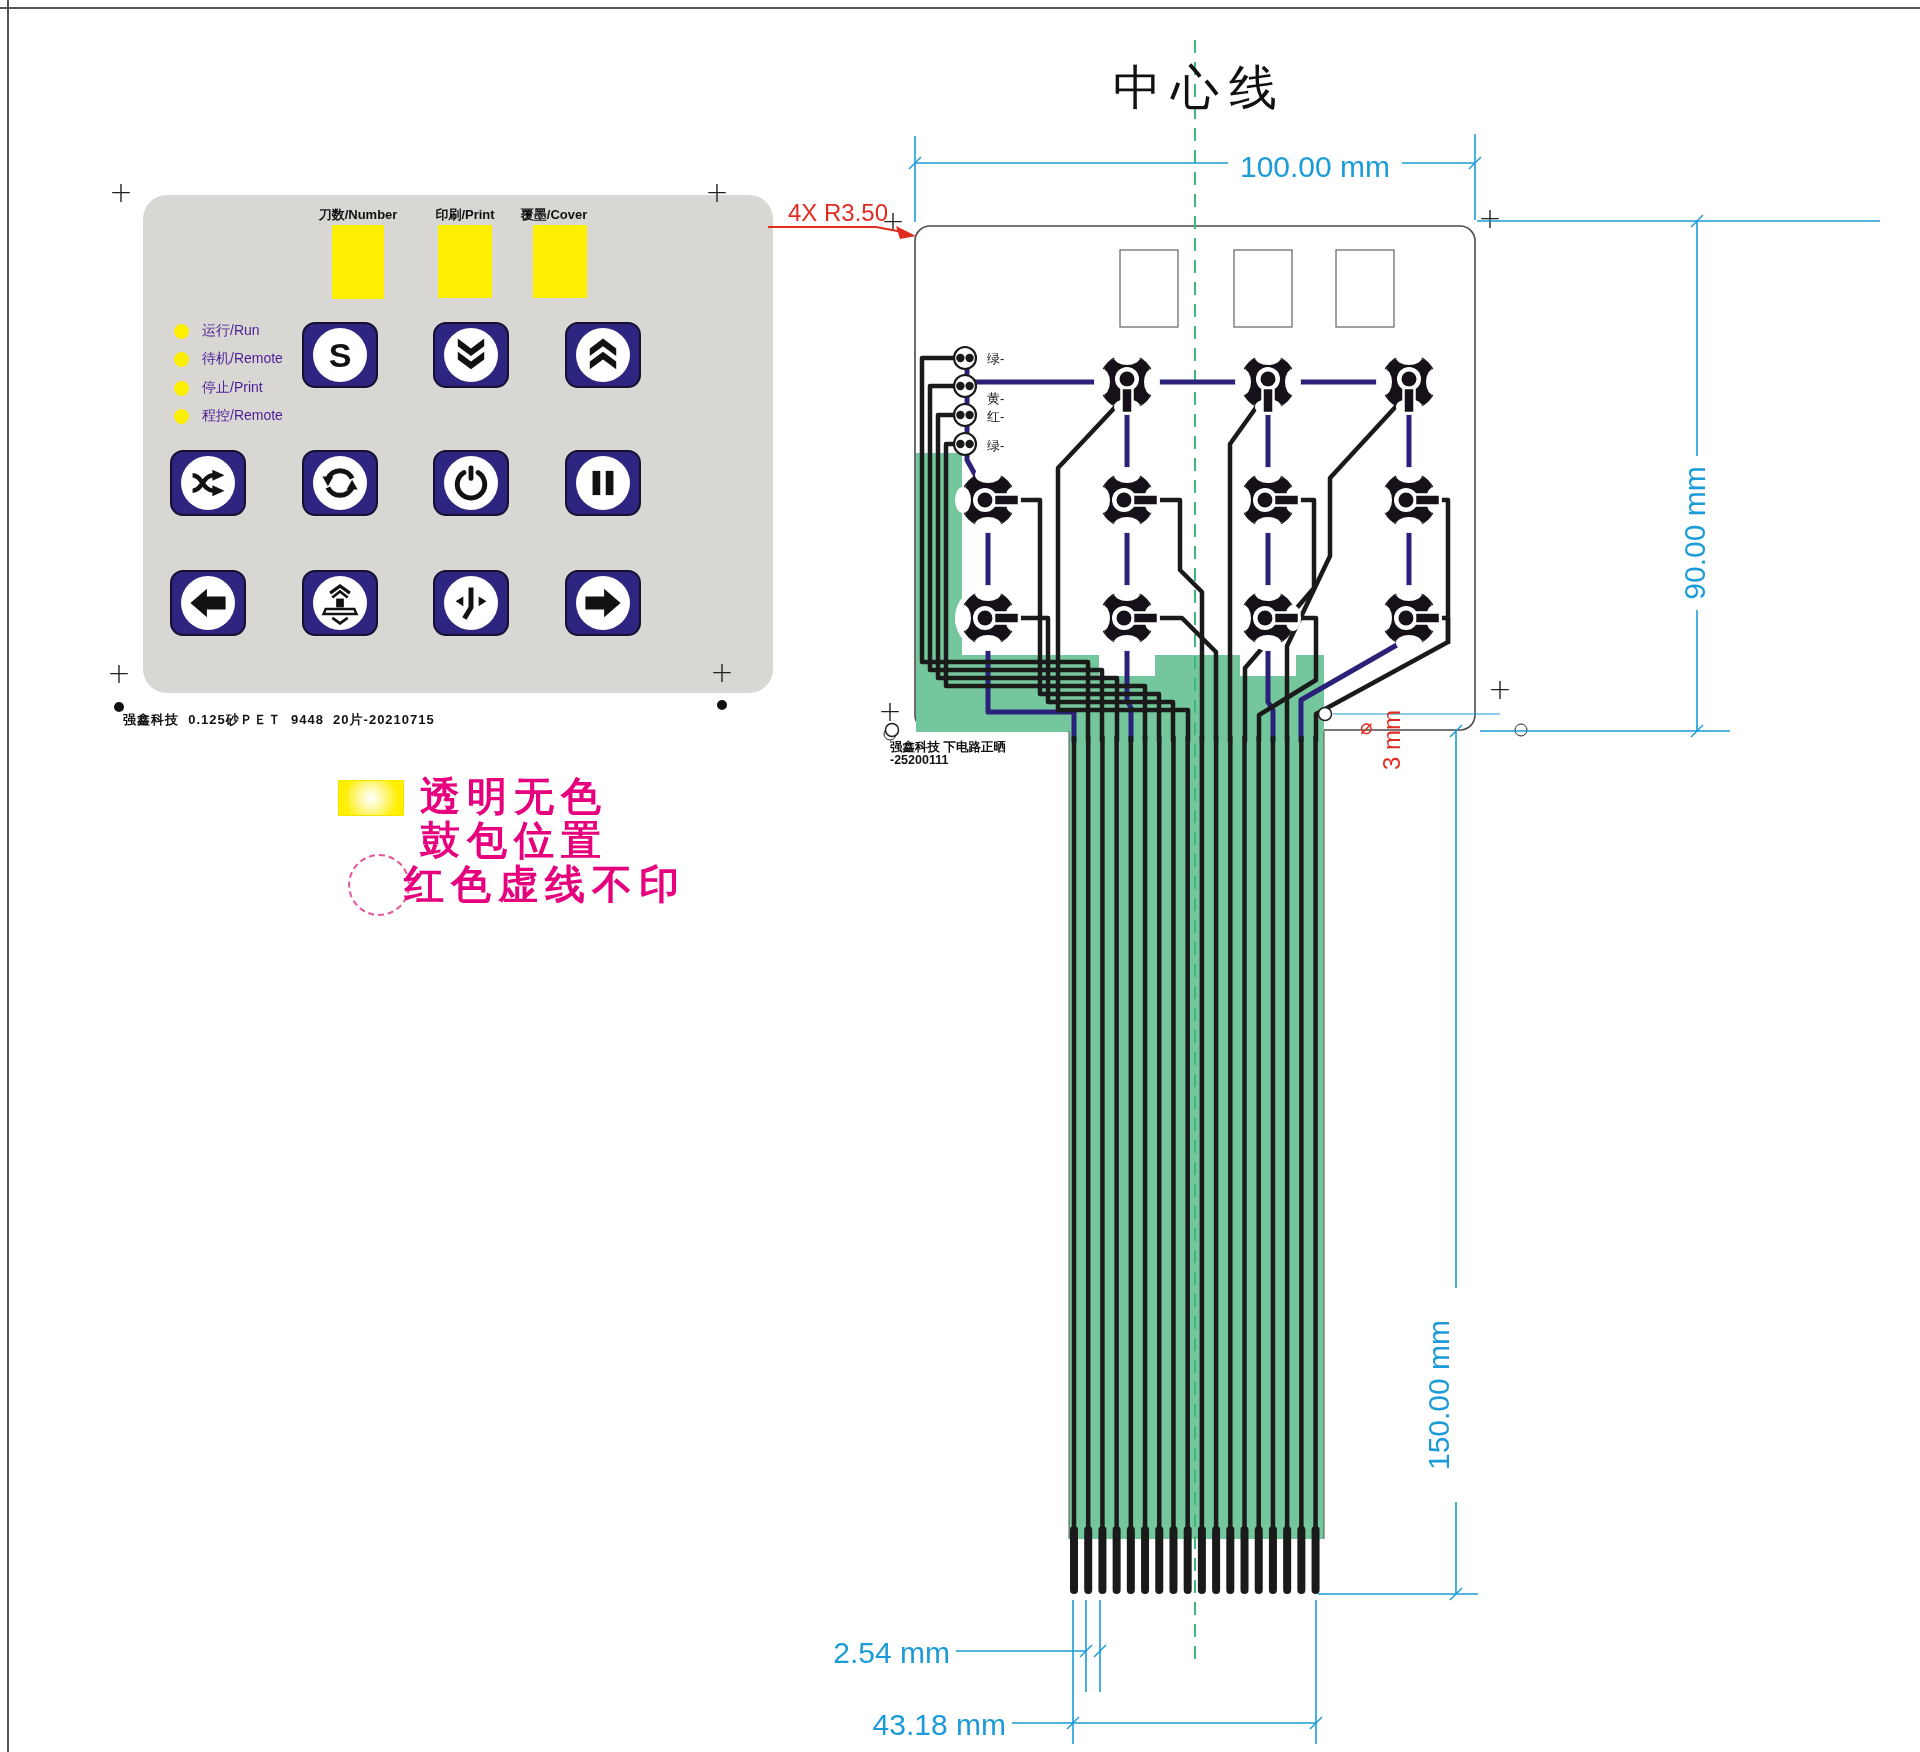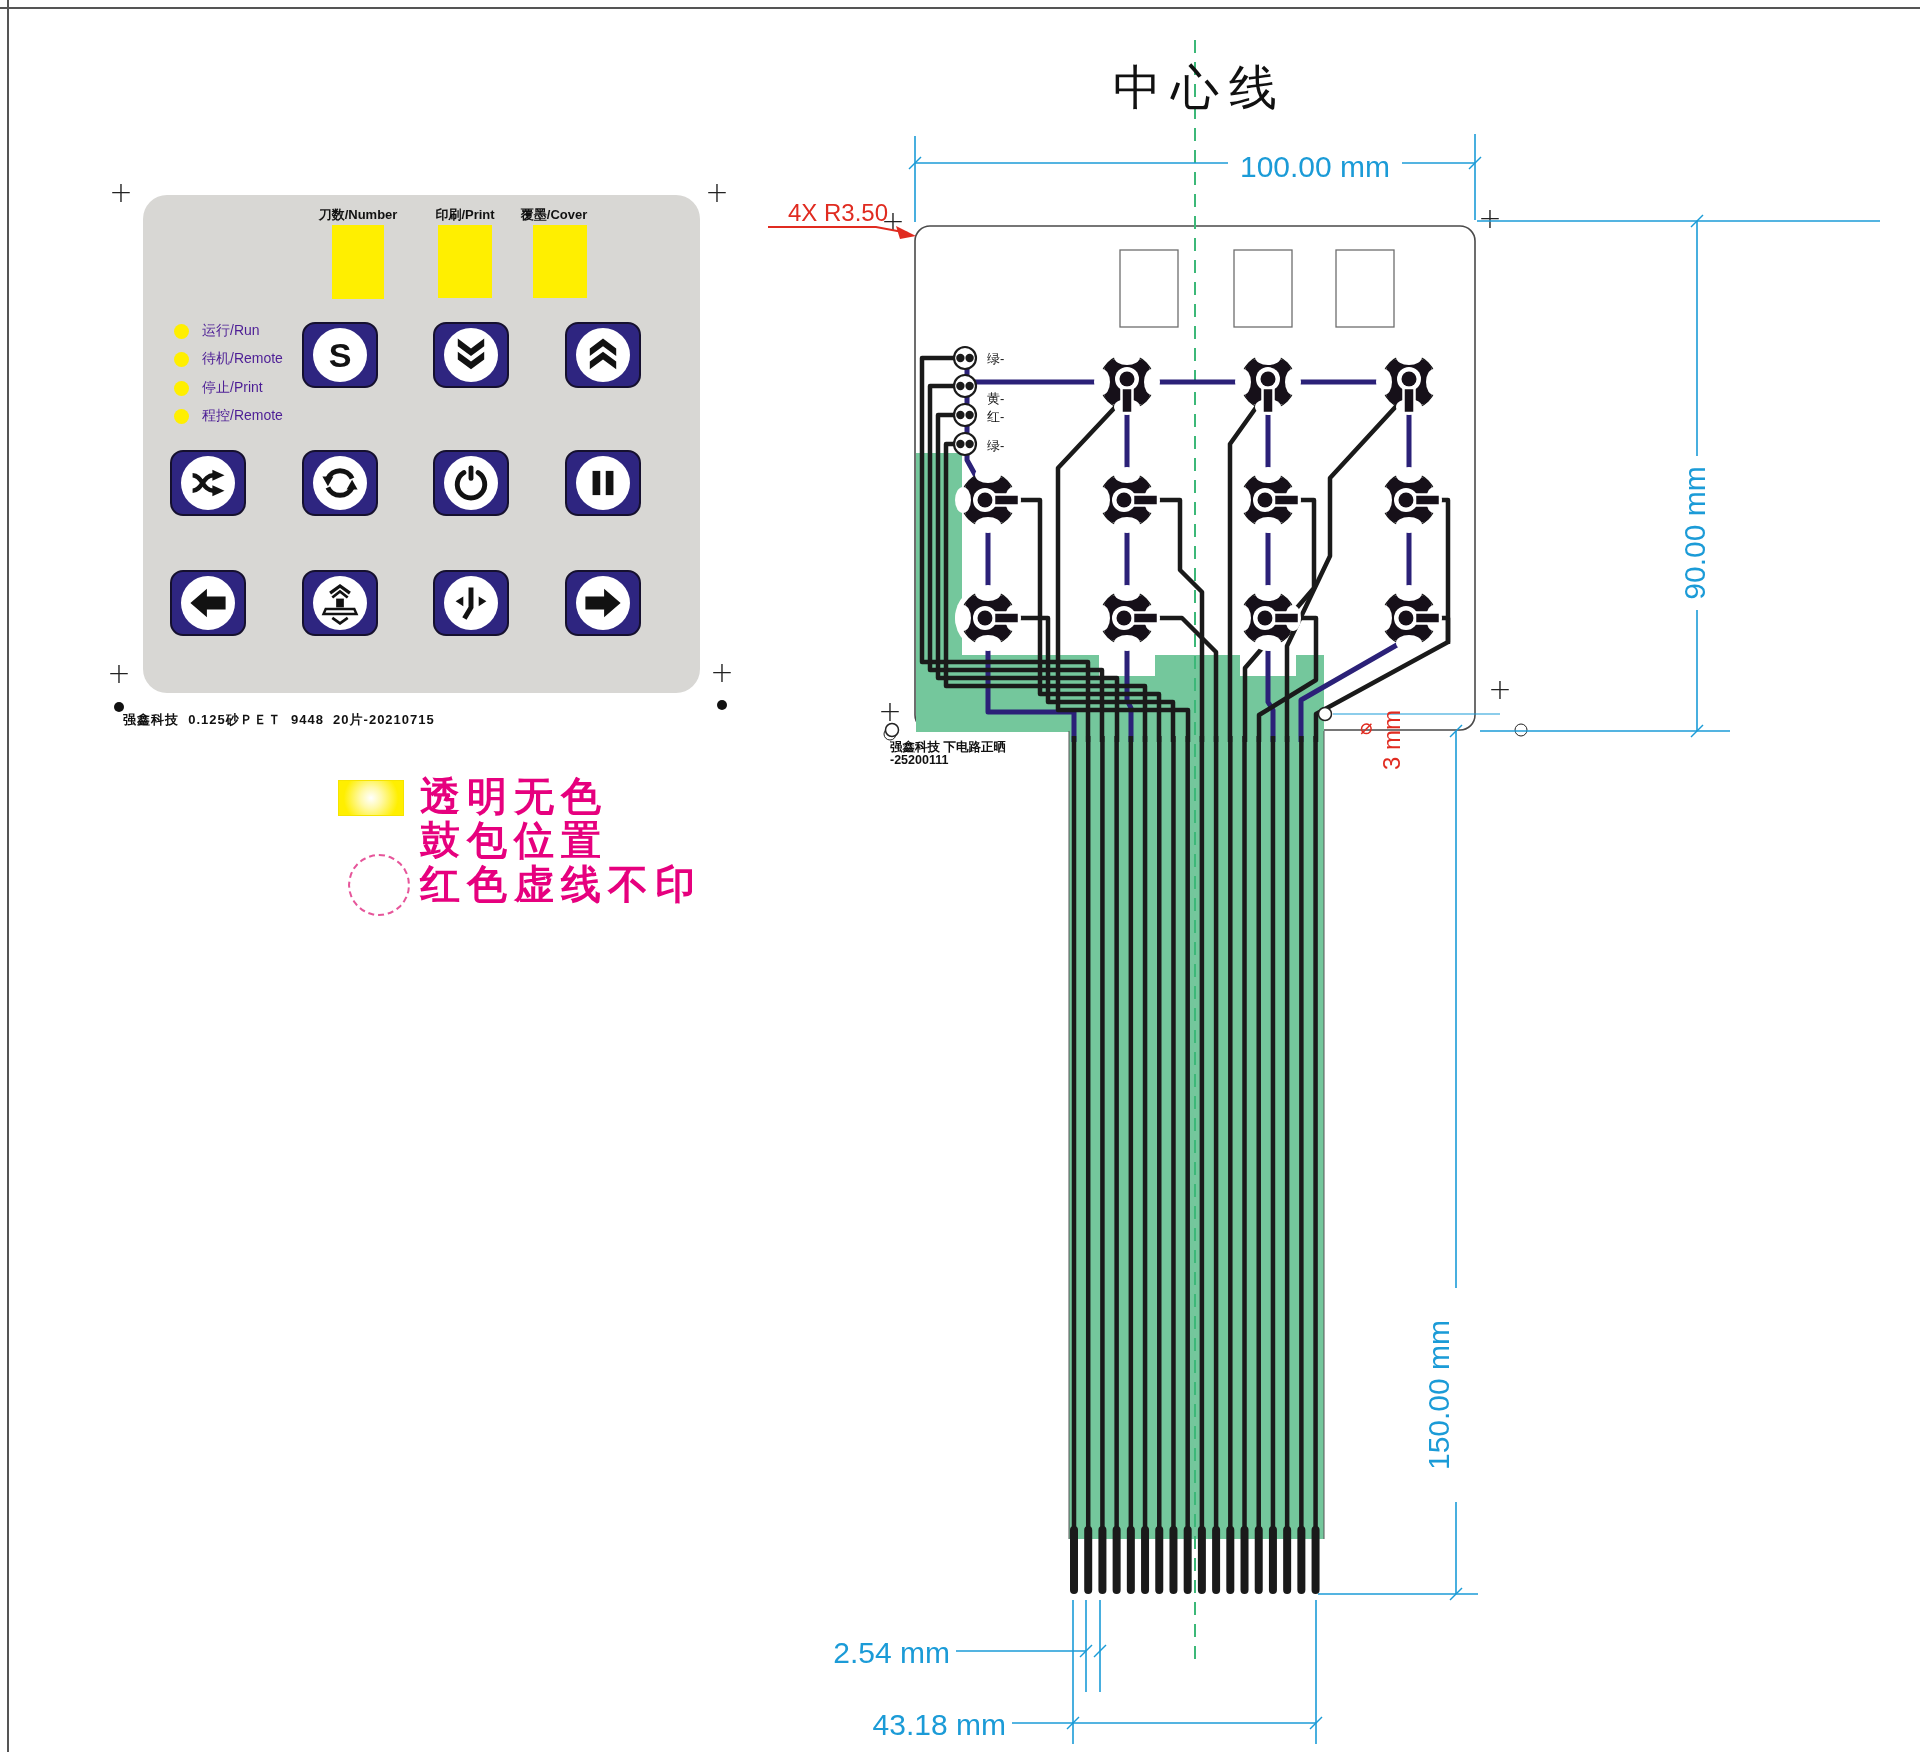--- a/index.html
+++ b/index.html
@@ -1,21 +1,21 @@
 <!DOCTYPE html>
 <html><head>
 <meta charset="utf-8">
 <style>
   html,body{margin:0;padding:0;background:#fff;}
   #canvas{position:relative;width:1920px;height:1752px;background:#fff;overflow:hidden;
           font-family:"Liberation Sans",sans-serif;}
   .abs{position:absolute;}
   .frame-line{background:#555;}
   
-  #panel{left:143px;top:195px;width:557px;height:498px;background:#d8d7d4;border-radius:24px;}
+  #panel{left:143px;top:195px;width:630px;height:498px;background:#d8d7d4;border-radius:24px;}
   .win-label{font-size:13px;font-weight:bold;color:#111;width:120px;text-align:center;}
   .win{background:#ffef00;}
   .led-dot{width:15px;height:15px;border-radius:50%;background:#ffef00;}
   .led-label{font-size:14px;font-weight:normal;color:#4c1d95;white-space:nowrap;}
   .btn{width:76px;height:66px;background:#2e2580;border:2px solid #15102e;border-radius:13px;
        display:flex;align-items:center;justify-content:center;box-sizing:border-box;}
   .btn-face{width:54px;height:54px;background:#fff;border-radius:50%;display:flex;
             align-items:center;justify-content:center;}
   .btn-face svg{width:44px;height:44px;}
   .icon-fill{fill:#121212;}
@@ -157,21 +157,21 @@
       </div>
     </div>
   </div>
 
   <div id="panel-caption" class="abs">强鑫科技  0.125砂ＰＥＴ  9448  20片-20210715</div>
 
   <div id="legend-swatch" class="abs"></div>
   <div class="abs legend-text" style="left:420px;top:776px;">透明无色</div>
   <div class="abs legend-text" style="left:420px;top:820px;">鼓包位置</div>
   <div id="legend-circle" class="abs"></div>
-  <div class="abs legend-text" style="left:420px;top:864px;">红色虚线不印</div>
+  <div class="abs legend-text" style="left:404px;top:864px;">红色虚线不印</div>
 
   <span class="abs mark" style="left:121px;top:193px;">+</span>
   <span class="abs mark" style="left:717px;top:193px;">+</span>
   <span class="abs mark" style="left:119px;top:674px;">+</span>
   <span class="abs dot-mark" style="left:119px;top:707px;"></span>
   <span class="abs mark" style="left:722px;top:673px;">+</span>
   <span class="abs dot-mark" style="left:722px;top:705px;"></span>
   <span class="abs mark" style="left:893px;top:222px;">+</span>
   <span class="abs mark" style="left:1490px;top:219px;">+</span>
   <span class="abs mark" style="left:890px;top:712px;">+</span>

